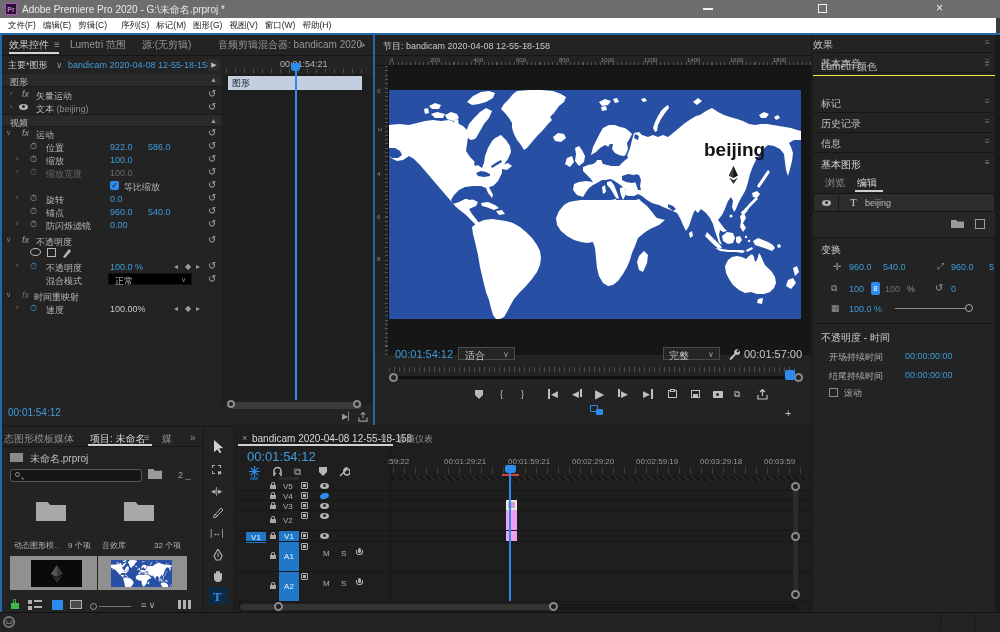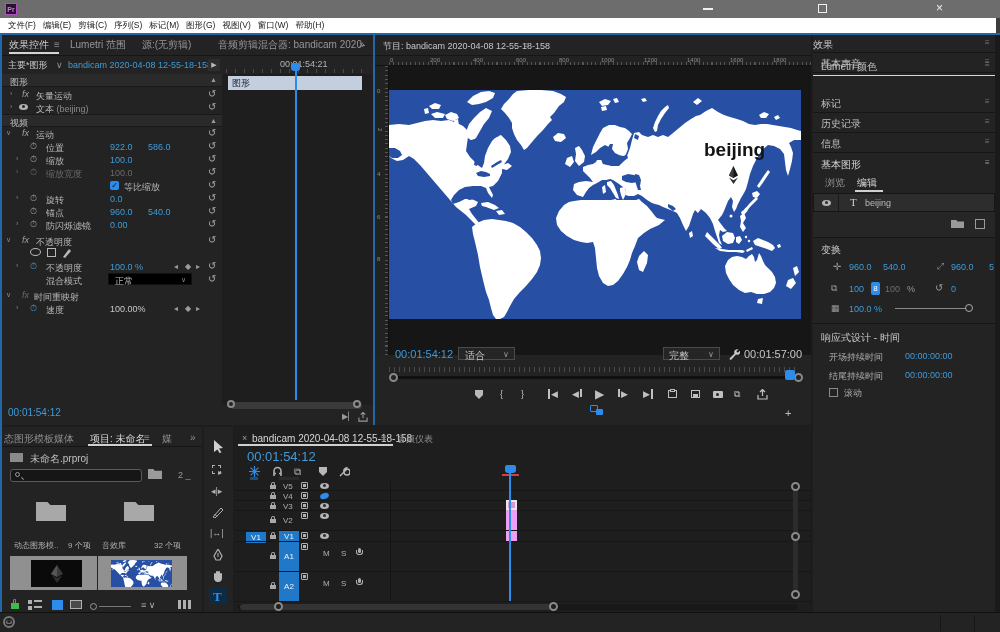--- a/index.html
+++ b/index.html
@@ -18,27 +18,28 @@
 .mic{width:3px;height:5px;background:#b0b0b0;border-radius:1.5px}
 .mic::after{content:'';position:absolute;left:-2px;top:2px;width:5px;height:4px;border:1px solid #b0b0b0;border-top:none;border-radius:0 0 3px 3px}
 .sync{width:7px;height:7px;border:1px solid #b0b0b0;border-radius:1px}
 .sync::after{content:'';position:absolute;left:1px;top:1px;width:3px;height:3px;background:#b0b0b0}
 .shield{width:8px;height:9px;background:#b8b8b8;clip-path:polygon(0 0,100% 0,100% 55%,50% 100%,0 55%)}
 </style></head>
 <body>
 
 <div class="a" style="left:0;top:0;width:1000px;height:18px;background:#6d6d6d">
  <div class="a" style="left:5px;top:3px;width:12px;height:12px;background:#2a1033;border:1px solid #b14fc4;color:#c77fd8;font-size:7px;font-weight:bold;text-align:center;line-height:11px">Pr</div>
+ <div class="a" style="left:22px;top:3px;color:#e9e9e9;font-size:10px">Adobe Premiere Pro 2020 - G:\未命名.prproj *</div>
  <div class="a" style="left:703px;top:8px;width:10px;height:2px;background:#f0f0f0"></div>
  <div class="a" style="left:818px;top:4px;width:9px;height:9px;border:1px solid #f0f0f0"></div>
  <div class="a" style="left:936px;top:2px;color:#f0f0f0;font-size:12px;line-height:13px">×</div>
 </div>
 
 <div class="a" style="left:0;top:18px;width:996px;height:15px;background:#ffffff;color:#1a1a1a;font-size:8.5px;line-height:15px">
- <span style="margin-left:8px">文件(F)</span><span style="margin-left:7px">编辑(E)</span><span style="margin-left:7px">剪辑(C)</span><span style="margin-left:7px">序列(S)</span><span style="margin-left:7px">标记(M)</span><span style="margin-left:7px">图形(G)</span><span style="margin-left:7px">视图(V)</span><span style="margin-left:7px">窗口(W)</span><span style="margin-left:7px">帮助(H)</span>
+ <span style="margin-left:8px">文件(F)</span><span style="margin-left:7px">编辑(E)</span><span style="margin-left:7px">剪辑(C)</span><span style="margin-left:14px">序列(S)</span><span style="margin-left:7px">标记(M)</span><span style="margin-left:7px">图形(G)</span><span style="margin-left:7px">视图(V)</span><span style="margin-left:7px">窗口(W)</span><span style="margin-left:7px">帮助(H)</span>
 </div>
 <div class="a" style="left:996px;top:18px;width:4px;height:15px;background:#3c3c3c"></div>
 
 <div class="a" style="left:0;top:33px;width:1000px;height:2px;background:#2268a8"></div>
 <div class="a" style="left:0;top:35px;width:2px;height:597px;background:#2268a8"></div>
 
 <div class="a" style="left:2px;top:35px;width:371px;height:390px;background:#232323">
 
  <div class="a" style="left:0;top:0;width:371px;height:20px;background:#232323;font-size:10px;line-height:20px">
   <span class="a wt" style="left:7px;top:0">效果控件</span>
@@ -426,21 +427,21 @@
  <div class="a" style="left:72px;top:249px;color:#6f6f6f;font-size:9px">100</div>
  <div class="a" style="left:94px;top:249px;color:#9a9a9a;font-size:9px">%</div>
  <div class="a" style="left:122px;top:247px;color:#9a9a9a;font-size:10px">↺</div>
  <div class="a blue" style="left:138px;top:249px;font-size:9px">0</div>
  <div class="a" style="left:18px;top:268px;color:#9a9a9a;font-size:9px">▦</div>
  <div class="a blue" style="left:36px;top:269px;font-size:9px">100.0 %</div>
  <div class="a" style="left:82px;top:273px;width:76px;height:1px;background:#8a8a8a"></div>
  <div class="a" style="left:152px;top:269px;width:8px;height:8px;border:1px solid #aaa;border-radius:50%;background:#232323"></div>
  <div class="a" style="left:0;top:288px;width:182px;height:1px;background:#161616"></div>
 
- <div class="a" style="left:8px;top:296px;color:#c8c8c8">响应式设计 - 时间</div>
+ <div class="a" style="left:8px;top:296px;color:#c8c8c8">不透明度 - 时间</div>
  <div class="a" style="left:16px;top:316px;color:#b0b0b0;font-size:9px">开场持续时间</div>
  <div class="a blue" style="left:92px;top:316px;font-size:9px">00:00:00:00</div>
  <div class="a" style="left:16px;top:335px;color:#b0b0b0;font-size:9px">结尾持续时间</div>
  <div class="a blue" style="left:92px;top:335px;font-size:9px">00:00:00:00</div>
  <div class="a" style="left:16px;top:353px;width:9px;height:9px;border:1px solid #8a8a8a"></div>
  <div class="a" style="left:31px;top:352px;color:#b0b0b0;font-size:9px">滚动</div>
 </div>
 <div class="a" style="left:995px;top:35px;width:5px;height:577px;background:#1a1a1a"></div>
 
 <div class="a" style="left:2px;top:427px;width:200px;height:185px;background:#232323" id="projpanel">
@@ -589,20 +590,31 @@
 
   <div class="a lk" style="left:35px;top:104px"></div>
   <div class="a" style="left:44px;top:91px;width:20px;height:29px;background:#2079c8;color:#eaf2fa;text-align:center;line-height:29px">A2</div>
   <div class="a sync" style="left:66px;top:92px"></div>
       <span class="a" style="left:88px;top:98px">M</span>
       <span class="a" style="left:106px;top:98px">S</span>
       <div class="a mic" style="left:123px;top:97px"></div>
   <div class="a" style="left:0;top:120px;width:155px;height:1px;background:#171717"></div>
  </div>
 
+ <div class="a" style="left:155px;top:20px;width:420px;height:34px;background:#1e1e1e;border-left:1px solid #141414">
+  <span class="a" style="left:-4px;top:10px;color:#9a9a9a;font-size:8px">:59:22</span>
+  <span class="a" style="left:53px;top:10px;color:#9a9a9a;font-size:8px">00:01:29:21</span>
+  <span class="a" style="left:117px;top:10px;color:#9a9a9a;font-size:8px">00:01:59:21</span>
+  <span class="a" style="left:181px;top:10px;color:#9a9a9a;font-size:8px">00:02:29:20</span>
+  <span class="a" style="left:245px;top:10px;color:#9a9a9a;font-size:8px">00:02:59:19</span>
+  <span class="a" style="left:309px;top:10px;color:#9a9a9a;font-size:8px">00:03:29:18</span>
+  <span class="a" style="left:373px;top:10px;color:#9a9a9a;font-size:8px">00:03:59</span>
+  <div class="a" style="left:0;top:20px;width:420px;height:7px;background:repeating-linear-gradient(90deg,#1e1e1e 0 2px,#3a3a3a 2px 3px,#1e1e1e 3px 11px)"></div>
+  <div class="a" style="left:0;top:29px;width:420px;height:5px;background:repeating-linear-gradient(45deg,#262626 0 2px,#181818 2px 5px)"></div>
+ </div>
 
  <div class="a" style="left:155px;top:54px;width:420px;height:120px;border-left:1px solid #141414">
   <div class="a" style="left:0;top:9px;width:420px;height:1px;background:#171717"></div>
   <div class="a" style="left:0;top:19px;width:420px;height:1px;background:#171717"></div>
   <div class="a" style="left:0;top:29px;width:420px;height:1px;background:#171717"></div>
   <div class="a" style="left:0;top:49px;width:420px;height:1px;background:#171717"></div>
   <div class="a" style="left:0;top:60px;width:420px;height:1px;background:#171717"></div>
   <div class="a" style="left:0;top:90px;width:420px;height:1px;background:#171717"></div>
   <div class="a" style="left:0;top:120px;width:420px;height:1px;background:#171717"></div>
 

